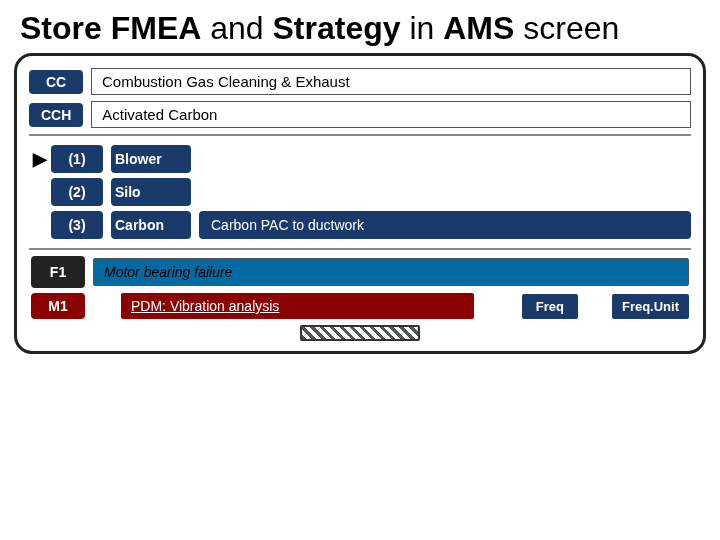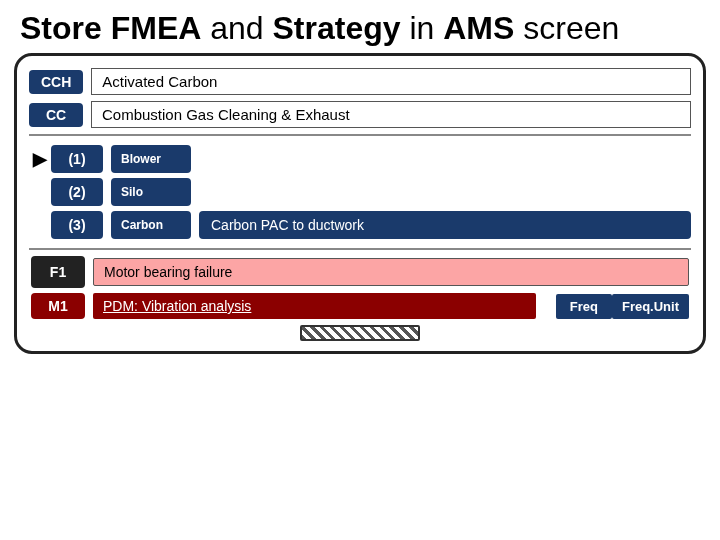--- a/index.html
+++ b/index.html
@@ -90,23 +90,23 @@
       display: flex;
       align-items: center;
       justify-content: center;
       margin-right: 8px;
     }
 
     .item-name {
       background: #1a3a6b;
       color: #fff;
       font-weight: bold;
-      font-size: 12px;
+      font-size: 14px;
       min-width: 80px;
-      padding: 6px 10px;
+      padding: 6px 4px;
       border-radius: 4px;
       text-align: left;
       display: flex;
       align-items: center;
       margin-right: 8px;
     }
 
     .item-desc {
       background: #1a3a6b;
       color: #fff;
@@ -130,34 +130,36 @@
       color: #fff;
       font-weight: bold;
       font-size: 14px;
       min-width: 54px;
       padding: 8px 10px;
       border-radius: 4px;
       text-align: center;
       margin-right: 8px;
     }
     .failure-text {
-      background: #fca5a5;
+      background: #0369a1;
       color: #000;
       font-size: 14px;
       flex: 1;
       padding: 5px 10px;
       border: 1.5px solid #555;
       border-radius: 2px;
+      font-style: italic;
     }
 
     
     .maintenance-row {
       display: flex;
       align-items: center;
       padding: 0 2px;
+      gap: 28px;
     }
     .maintenance-badge {
       background: #8b0000;
       color: #fff;
       font-weight: bold;
       font-size: 14px;
       min-width: 54px;
       padding: 5px 10px;
       border-radius: 4px;
       text-align: center;
@@ -182,20 +184,21 @@
       margin-left: 20px;
       text-align: center;
     }
     .maintenance-freq-unit {
       background: #1a3a6b;
       color: #fff;
       font-weight: bold;
       font-size: 13px;
       padding: 5px 10px;
       border-radius: 2px;
+      margin-left: 6px;
       text-align: center;
     }
 
     
     .scrollbar-area {
       display: flex;
       justify-content: center;
       margin-top: 6px;
     }
     .scrollbar-thumb {
@@ -215,27 +218,27 @@
 </head>
 <body>
 
 <h1 class="page-title">
   <strong>Store FMEA</strong> and <strong>Strategy</strong> in <strong>AMS</strong> screen
 </h1>
 
 <div class="main-container">
 
   <div class="header-row">
+    <div class="header-badge">CC</div>
+    <div class="header-text-box">Combustion Gas Cleaning &amp; Exhaust</div>
+  </div>
+
+  <div class="header-row">
     <div class="header-badge">CCH</div>
     <div class="header-text-box">Activated Carbon</div>
-  </div>
-
-  <div class="header-row">
-    <div class="header-badge">CC</div>
-    <div class="header-text-box">Combustion Gas Cleaning &amp; Exhaust</div>
   </div>
 
   <div class="items-section">
 
     <div class="item-row">
       <div class="arrow-col">▶</div>
       <div class="item-number">(1)</div>
       <div class="item-name">Blower</div>
     </div>
 

